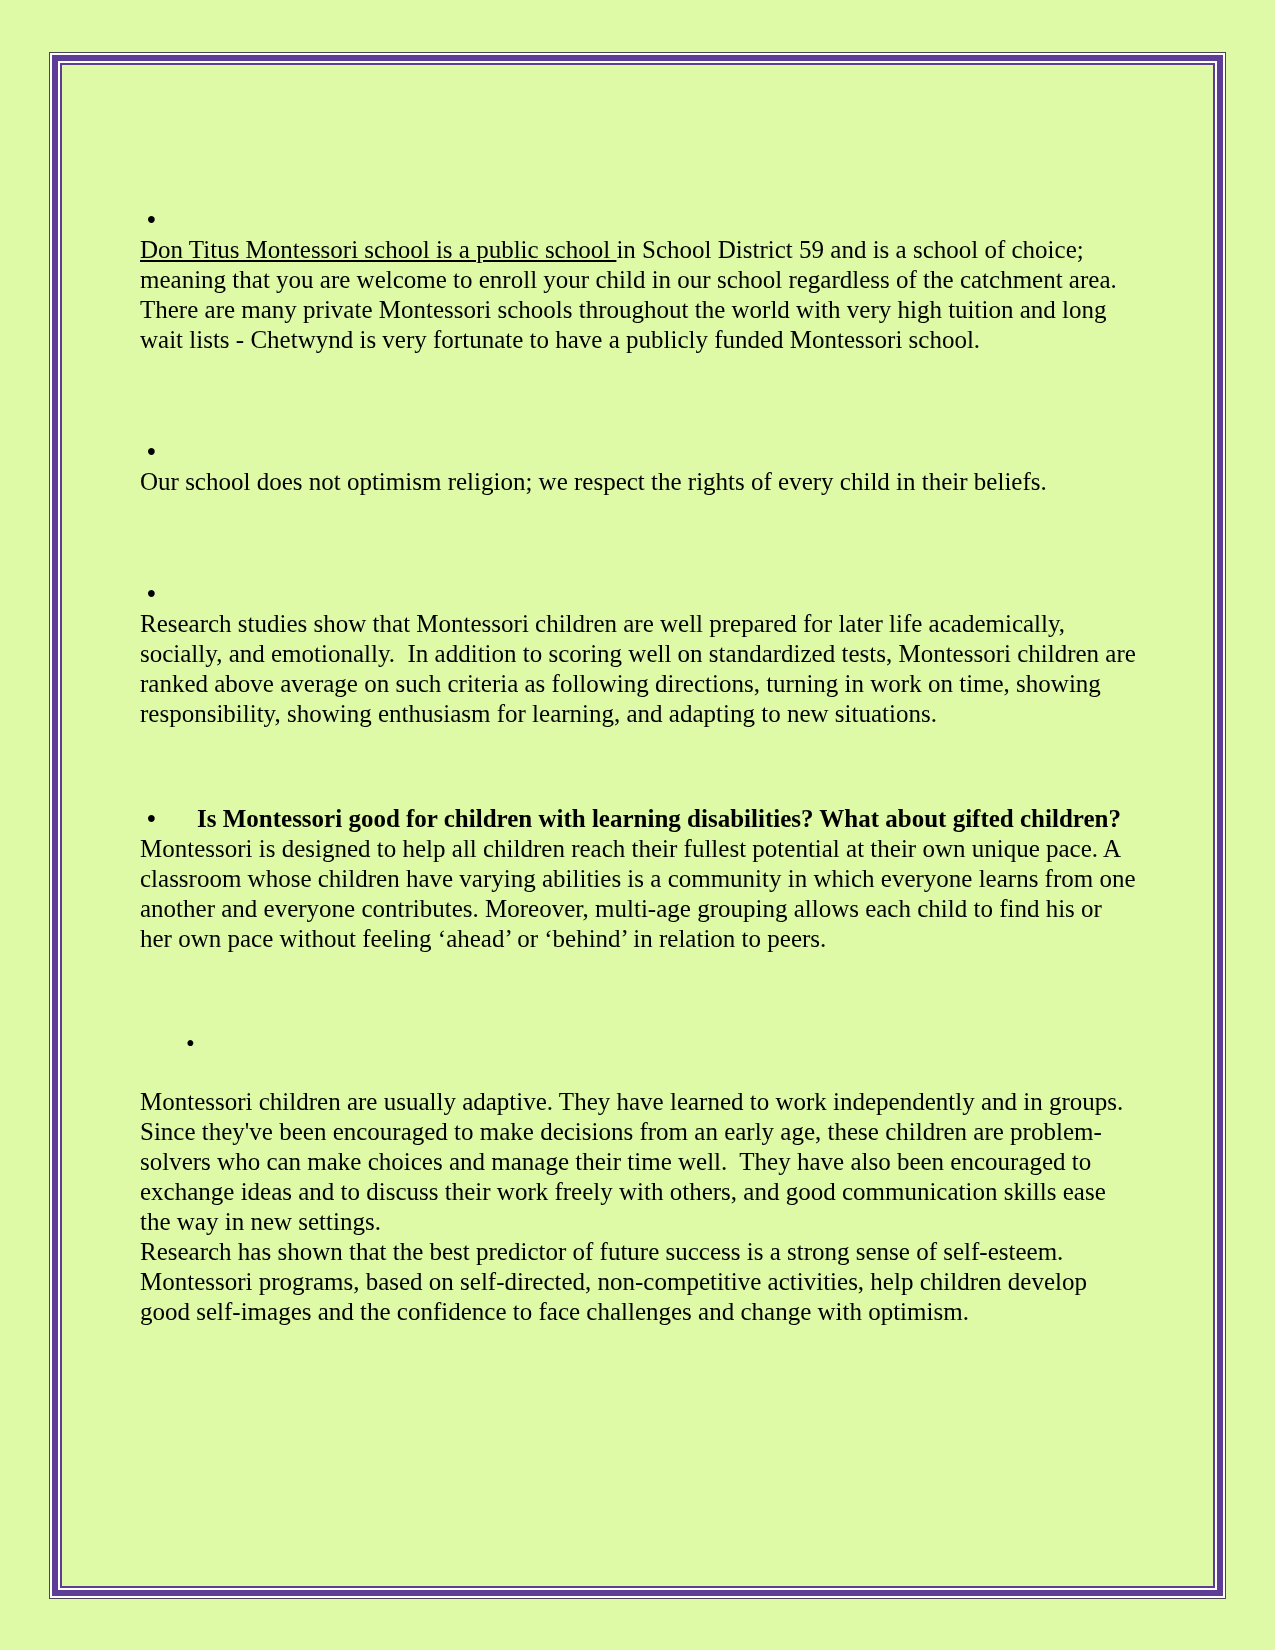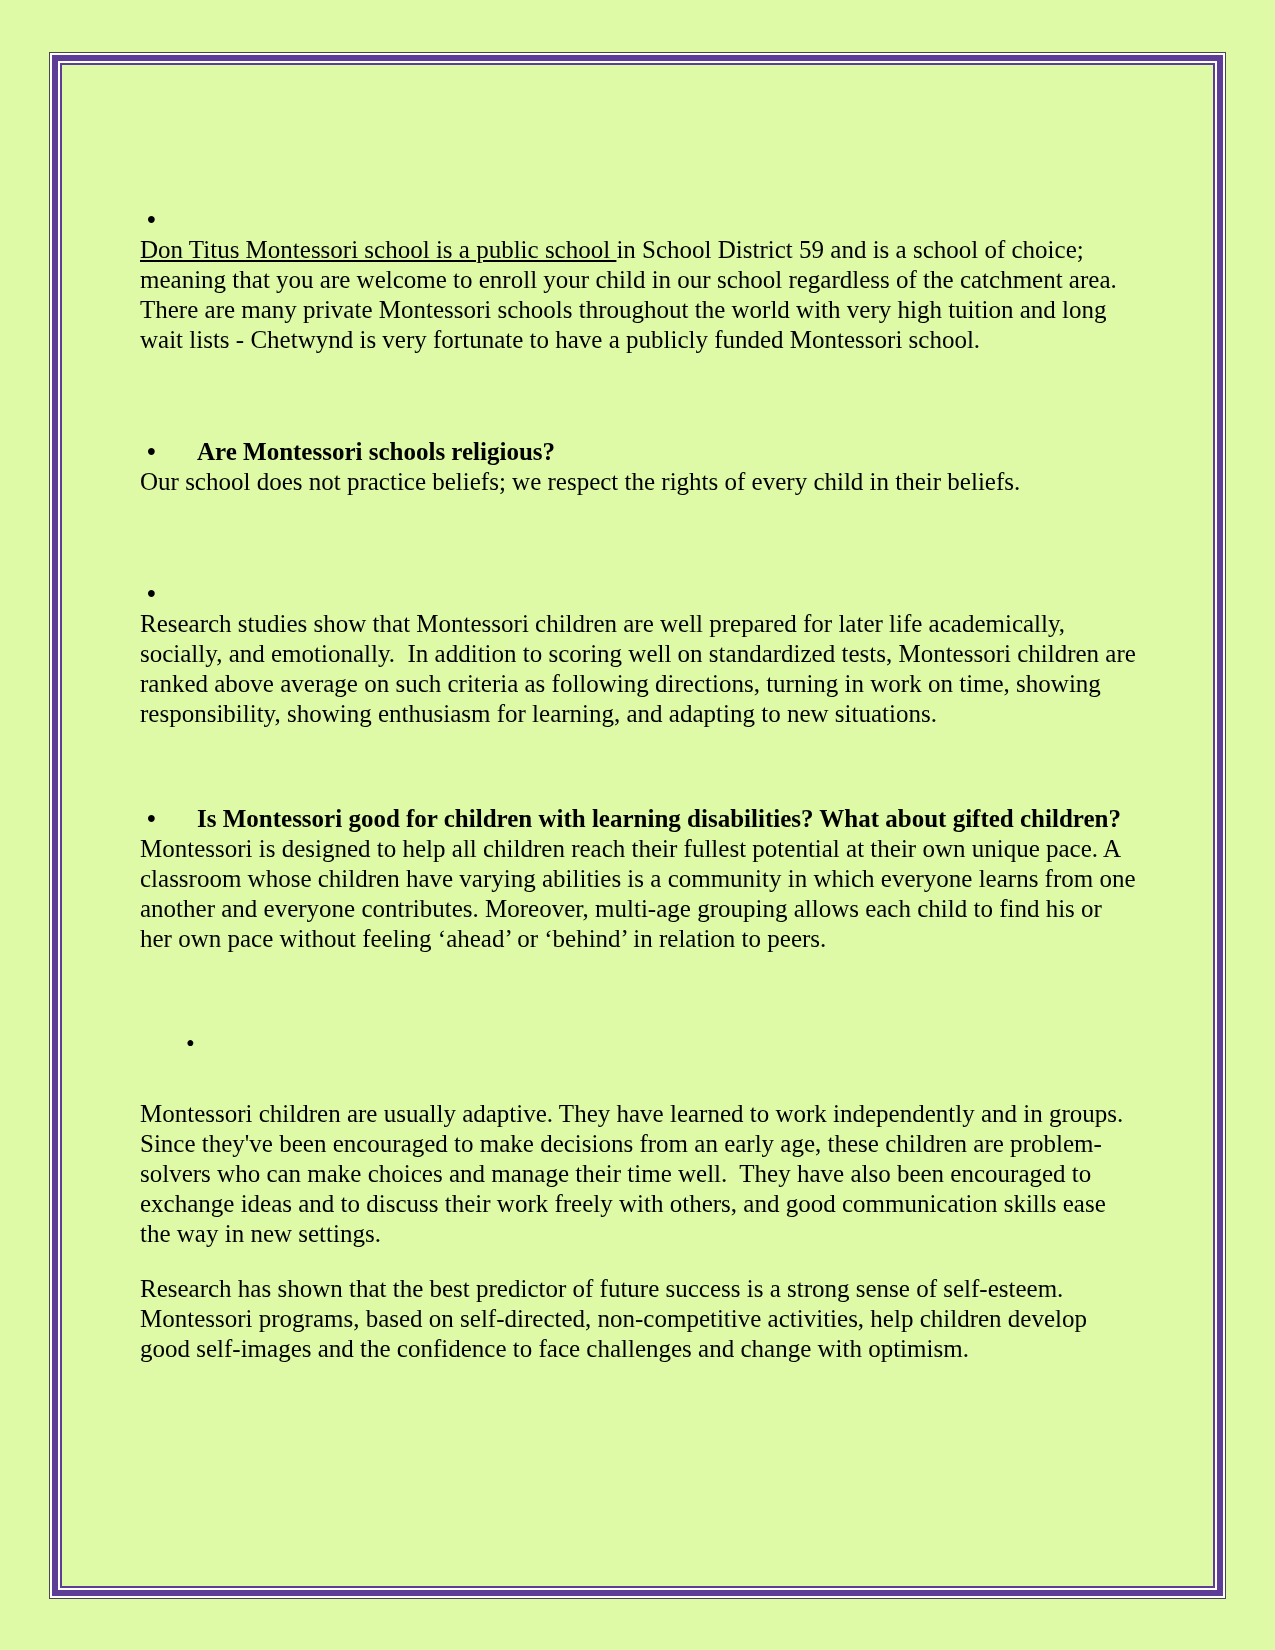--- a/index.html
+++ b/index.html
@@ -75,44 +75,43 @@
   .qtext {
     white-space: pre-wrap;
   }
   .answer {
     margin: 0;
     white-space: pre-wrap;
   }
   .answer .underlined {
     text-decoration: underline;
   }
-  .para-gap1 { margin-top: 40px; }
-  .para-gap2 { margin-top: 25px; }
+  .para-gap1 { margin-top: 28px; }
+  .para-gap2 { }
 </style>
 </head>
 <body>
 
 <div class="frame-outer">
   <div class="frame-mid">
     <div class="frame-inner">
       <div class="content">
 
         <div class="qa">
           <div class="qa-heading l1">
             <span class="bullet">•</span>
           </div>
           <p class="answer"><span class="underlined">Don Titus Montessori school is a public school </span><span>in School District 59 and is a school of choice; meaning that you are welcome to enroll your child in our school regardless of the catchment area.  There are many private Montessori schools throughout the world with very high tuition and long wait lists - Chetwynd is very fortunate to have a publicly funded Montessori school.</span></p>
         </div>
 
         <div class="qa">
           <div class="qa-heading l1">
             <span class="bullet">•</span>
-            <span class="qtext">Are Montessori schools religious?</span>
           </div>
-          <p class="answer">Our school does not practice beliefs; we respect the rights of every child in their beliefs.</p>
+          <p class="answer">Our school does not optimism religion; we respect the rights of every child in their beliefs.</p>
         </div>
 
         <div class="qa tight3">
           <div class="qa-heading l1">
             <span class="bullet">•</span>
           </div>
           <p class="answer">Research studies show that Montessori children are well prepared for later life academically, socially, and emotionally.  In addition to scoring well on standardized tests, Montessori children are ranked above average on such criteria as following directions, turning in work on time, showing responsibility, showing enthusiasm for learning, and adapting to new situations.</p>
         </div>
 
         <div class="qa tight3">

